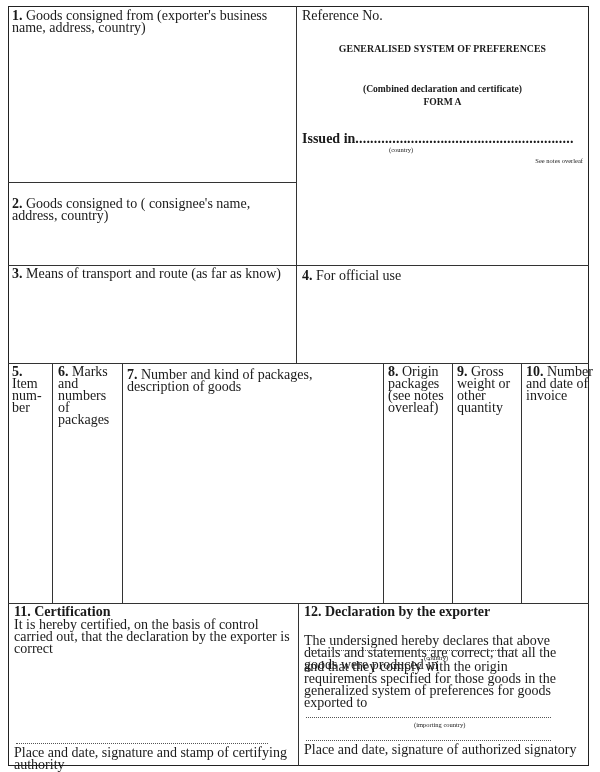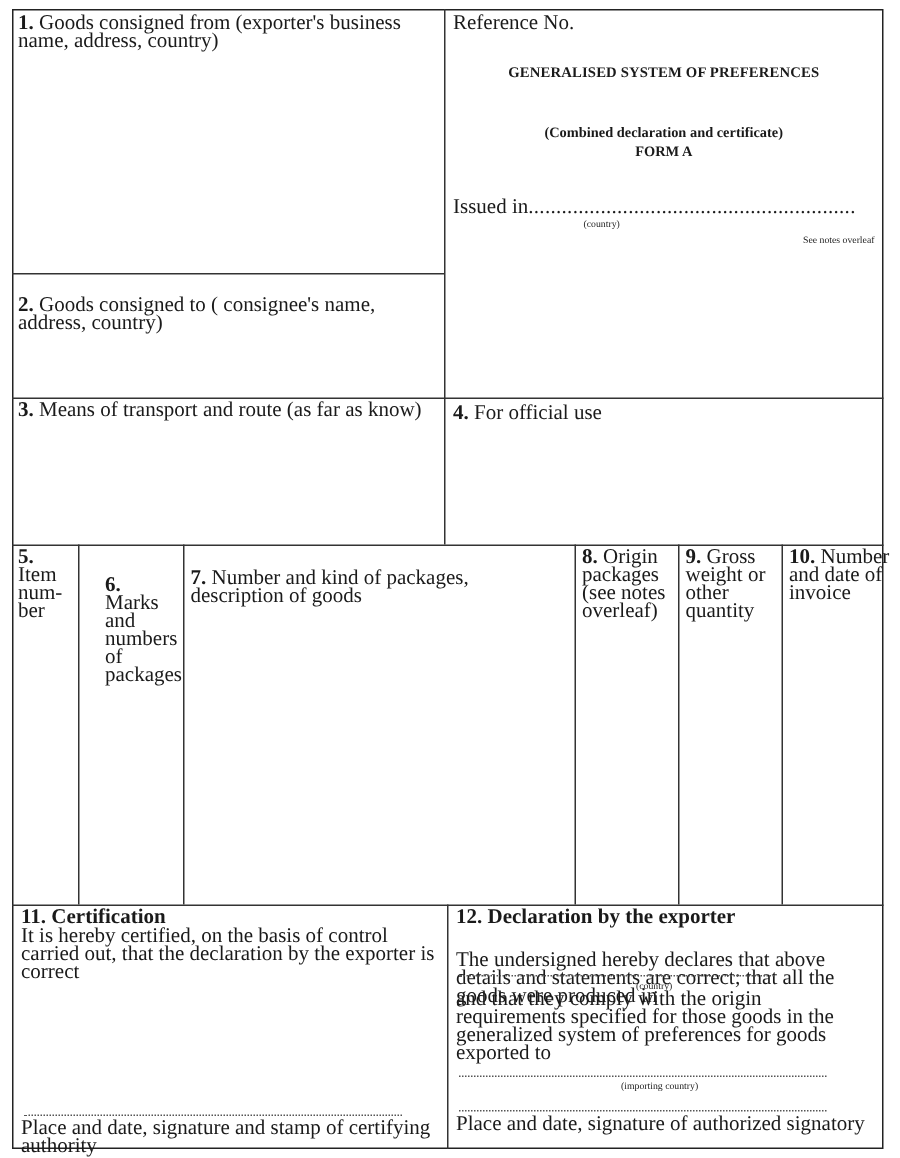--- a/index.html
+++ b/index.html
@@ -47,21 +47,21 @@
     <span class="num">2.</span>
     <span>Goods consigned to ( consignee's name, address, country)</span>
   </div>
 </div>
 
 <div class="cell" style="left:296px; top:6px; width:293px; height:259px;">
   <div class="lbl" style="position:absolute; left:6px; top:4px;">Reference No.</div>
   <div class="title" style="top:37px;">GENERALISED SYSTEM OF PREFERENCES</div>
   <div class="sub" style="top:77px;">(Combined declaration and certificate)</div>
   <div class="sub" style="top:90px;">FORM A</div>
-  <div class="lbl" style="position:absolute; left:6px; top:127px; white-space:nowrap;">
+  <div class="lbl" style="position:absolute; left:6px; top:127px; white-space:nowrap;font-weight:bold;">
     <span>Issued in</span><span style="letter-spacing:0.2px;">...........................................................</span>
   </div>
   <div class="small" style="position:absolute; left:93px; top:140px;">(country)</div>
   <div class="small" style="position:absolute; right:6px; top:151px;">See notes overleaf</div>
 </div>
 
 <div class="cell" style="left:8px; top:265px; width:288px; height:98px; padding:3px 4px;">
   <div class="lbl">
     <span class="num">3.</span>
     <span>Means of transport and route (as far as know)</span>
@@ -74,27 +74,27 @@
     <span>For official use</span>
   </div>
 </div>
 
 <div class="cell" style="left:8px; top:363px; width:44px; height:240px; padding:3px 4px;">
   <div class="lbl">
     <span class="num">5.</span>
     <span>Item num-ber</span>
   </div>
 </div>
-<div class="cell" style="left:52px; top:382px; width:70px; height:240px; padding:3px 18px;">
+<div class="cell" style="left:52px; top:363px; width:70px; height:240px; padding:3px 6px;">
   <div class="lbl">
     <span class="num">6.</span>
     <span>Marks and numbers of packages</span>
   </div>
 </div>
-<div class="cell" style="left:122px; top:363px; width:261px; height:240px; padding:17px 5px;">
+<div class="cell" style="left:122px; top:363px; width:261px; height:240px; padding:6px 5px;">
   <div class="lbl">
     <span class="num">7.</span>
     <span>Number and kind of packages, description of goods</span>
   </div>
 </div>
 <div class="cell" style="left:383px; top:363px; width:69px; height:240px; padding:3px 5px;">
   <div class="lbl">
     <span class="num">8.</span>
     <span>Origin packages (see notes overleaf)</span>
   </div>

